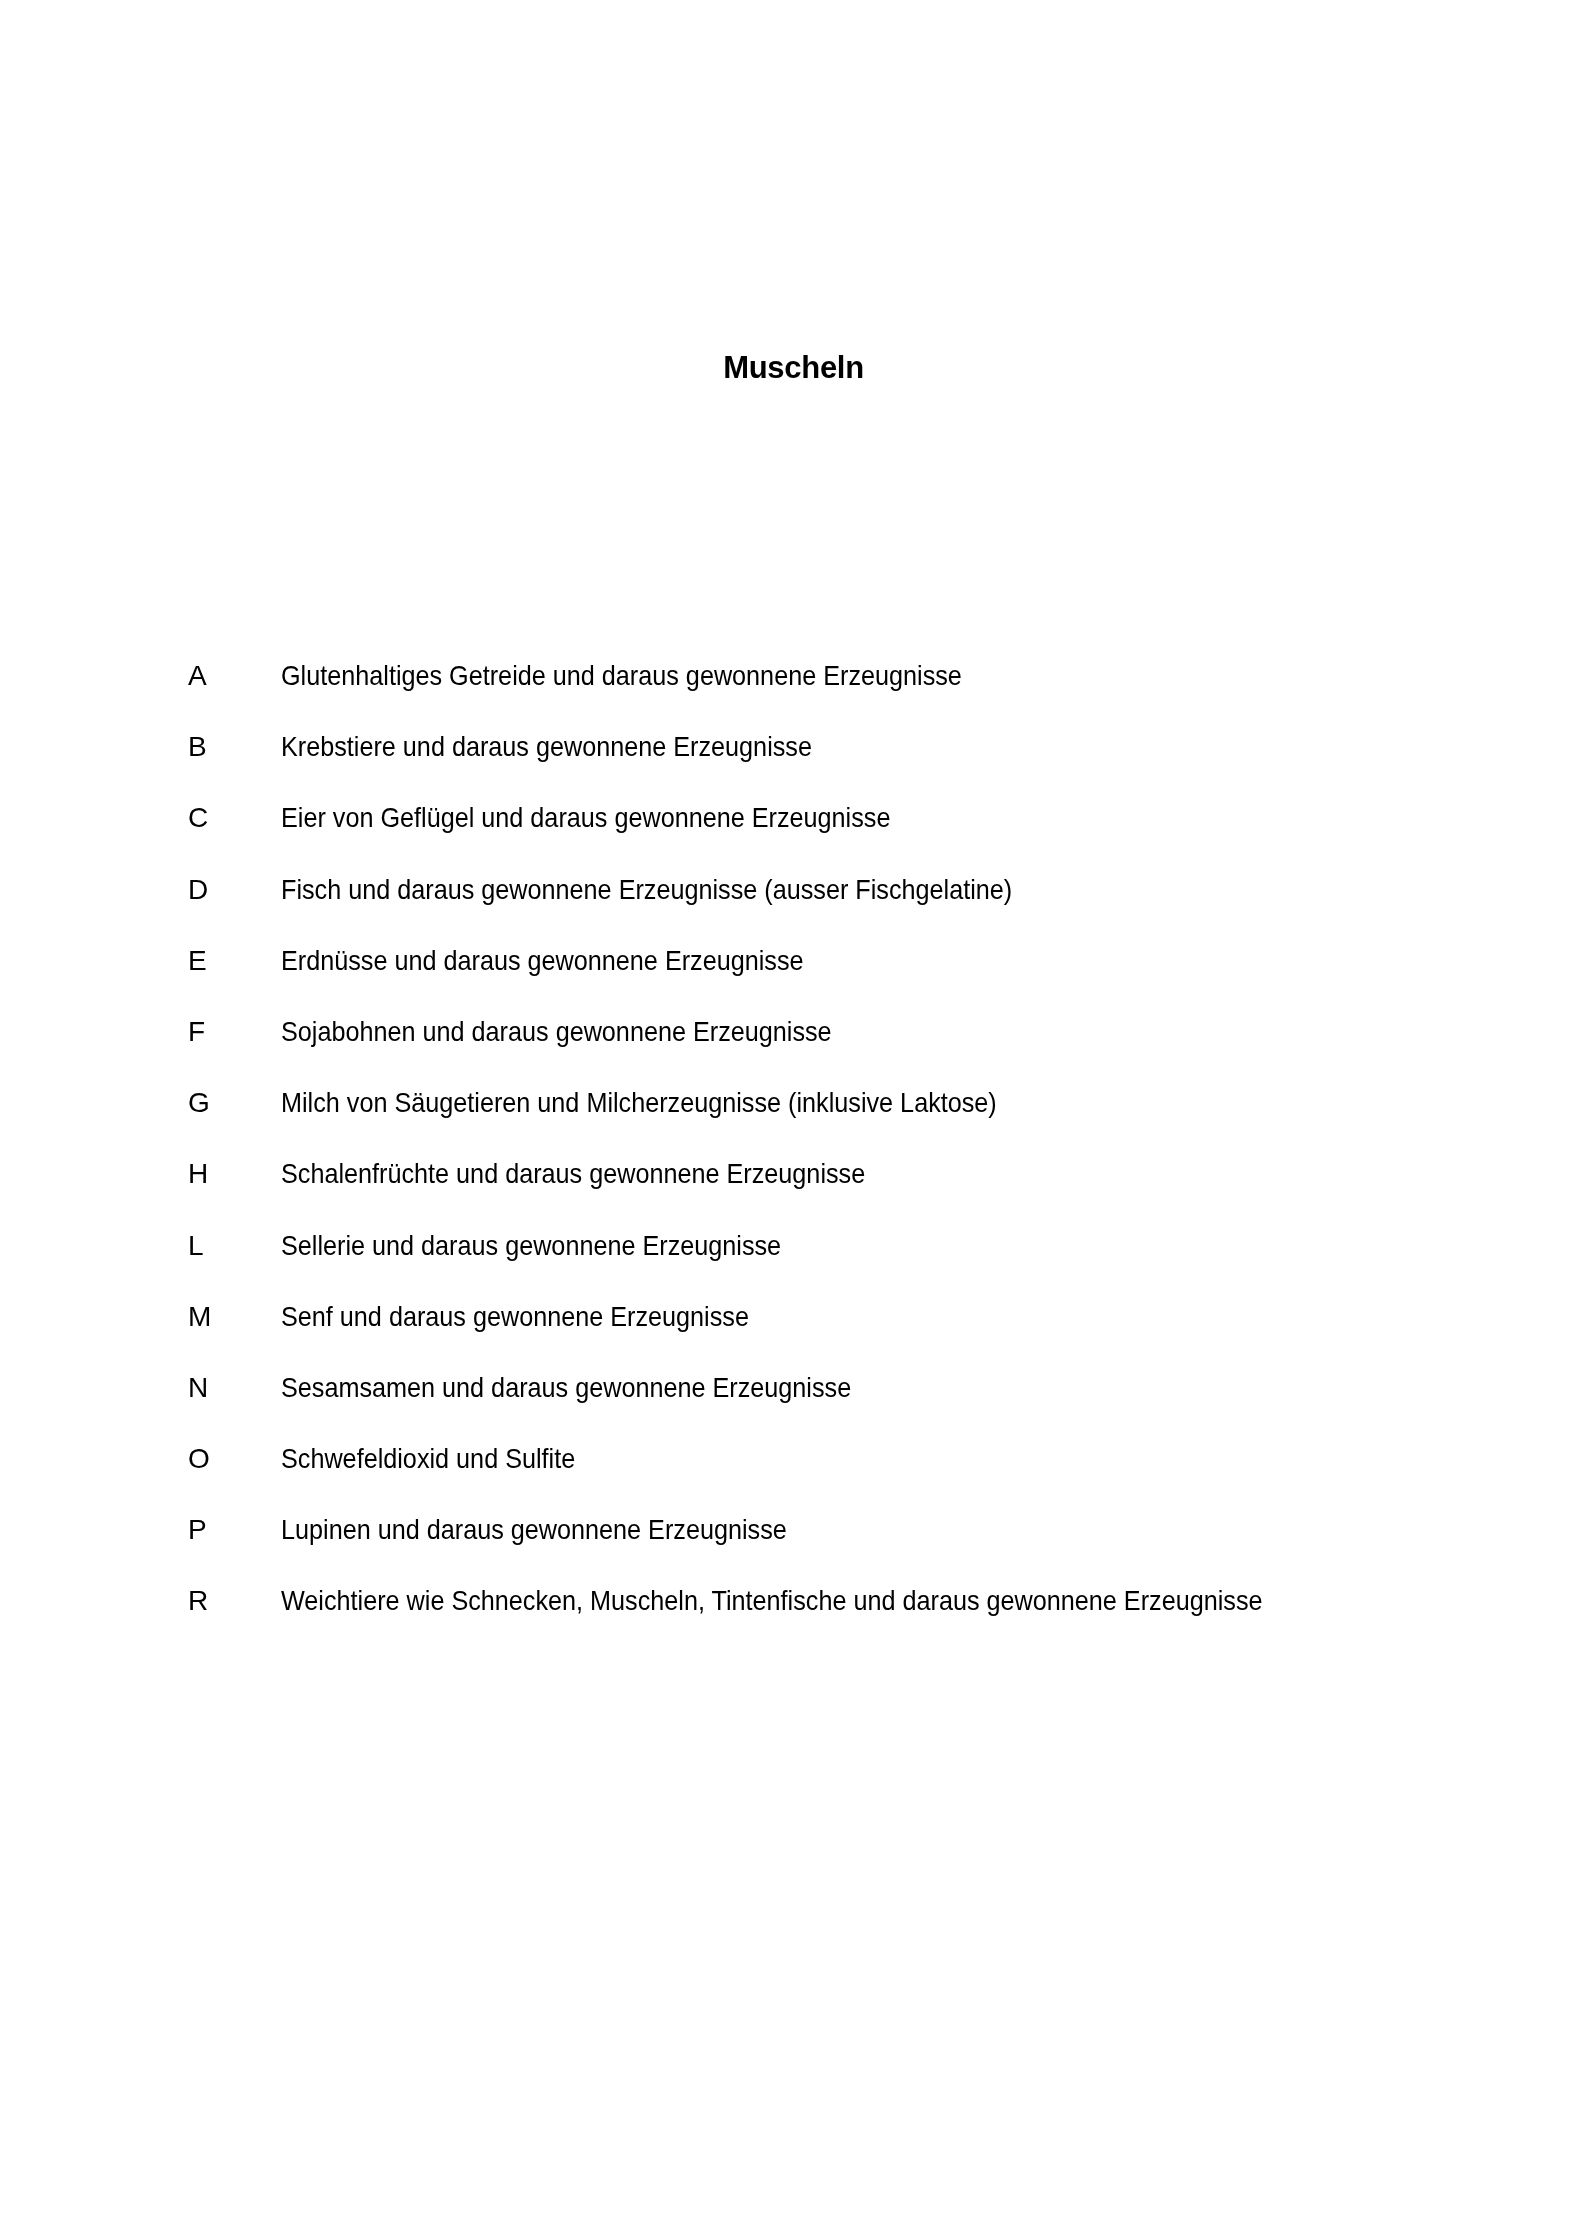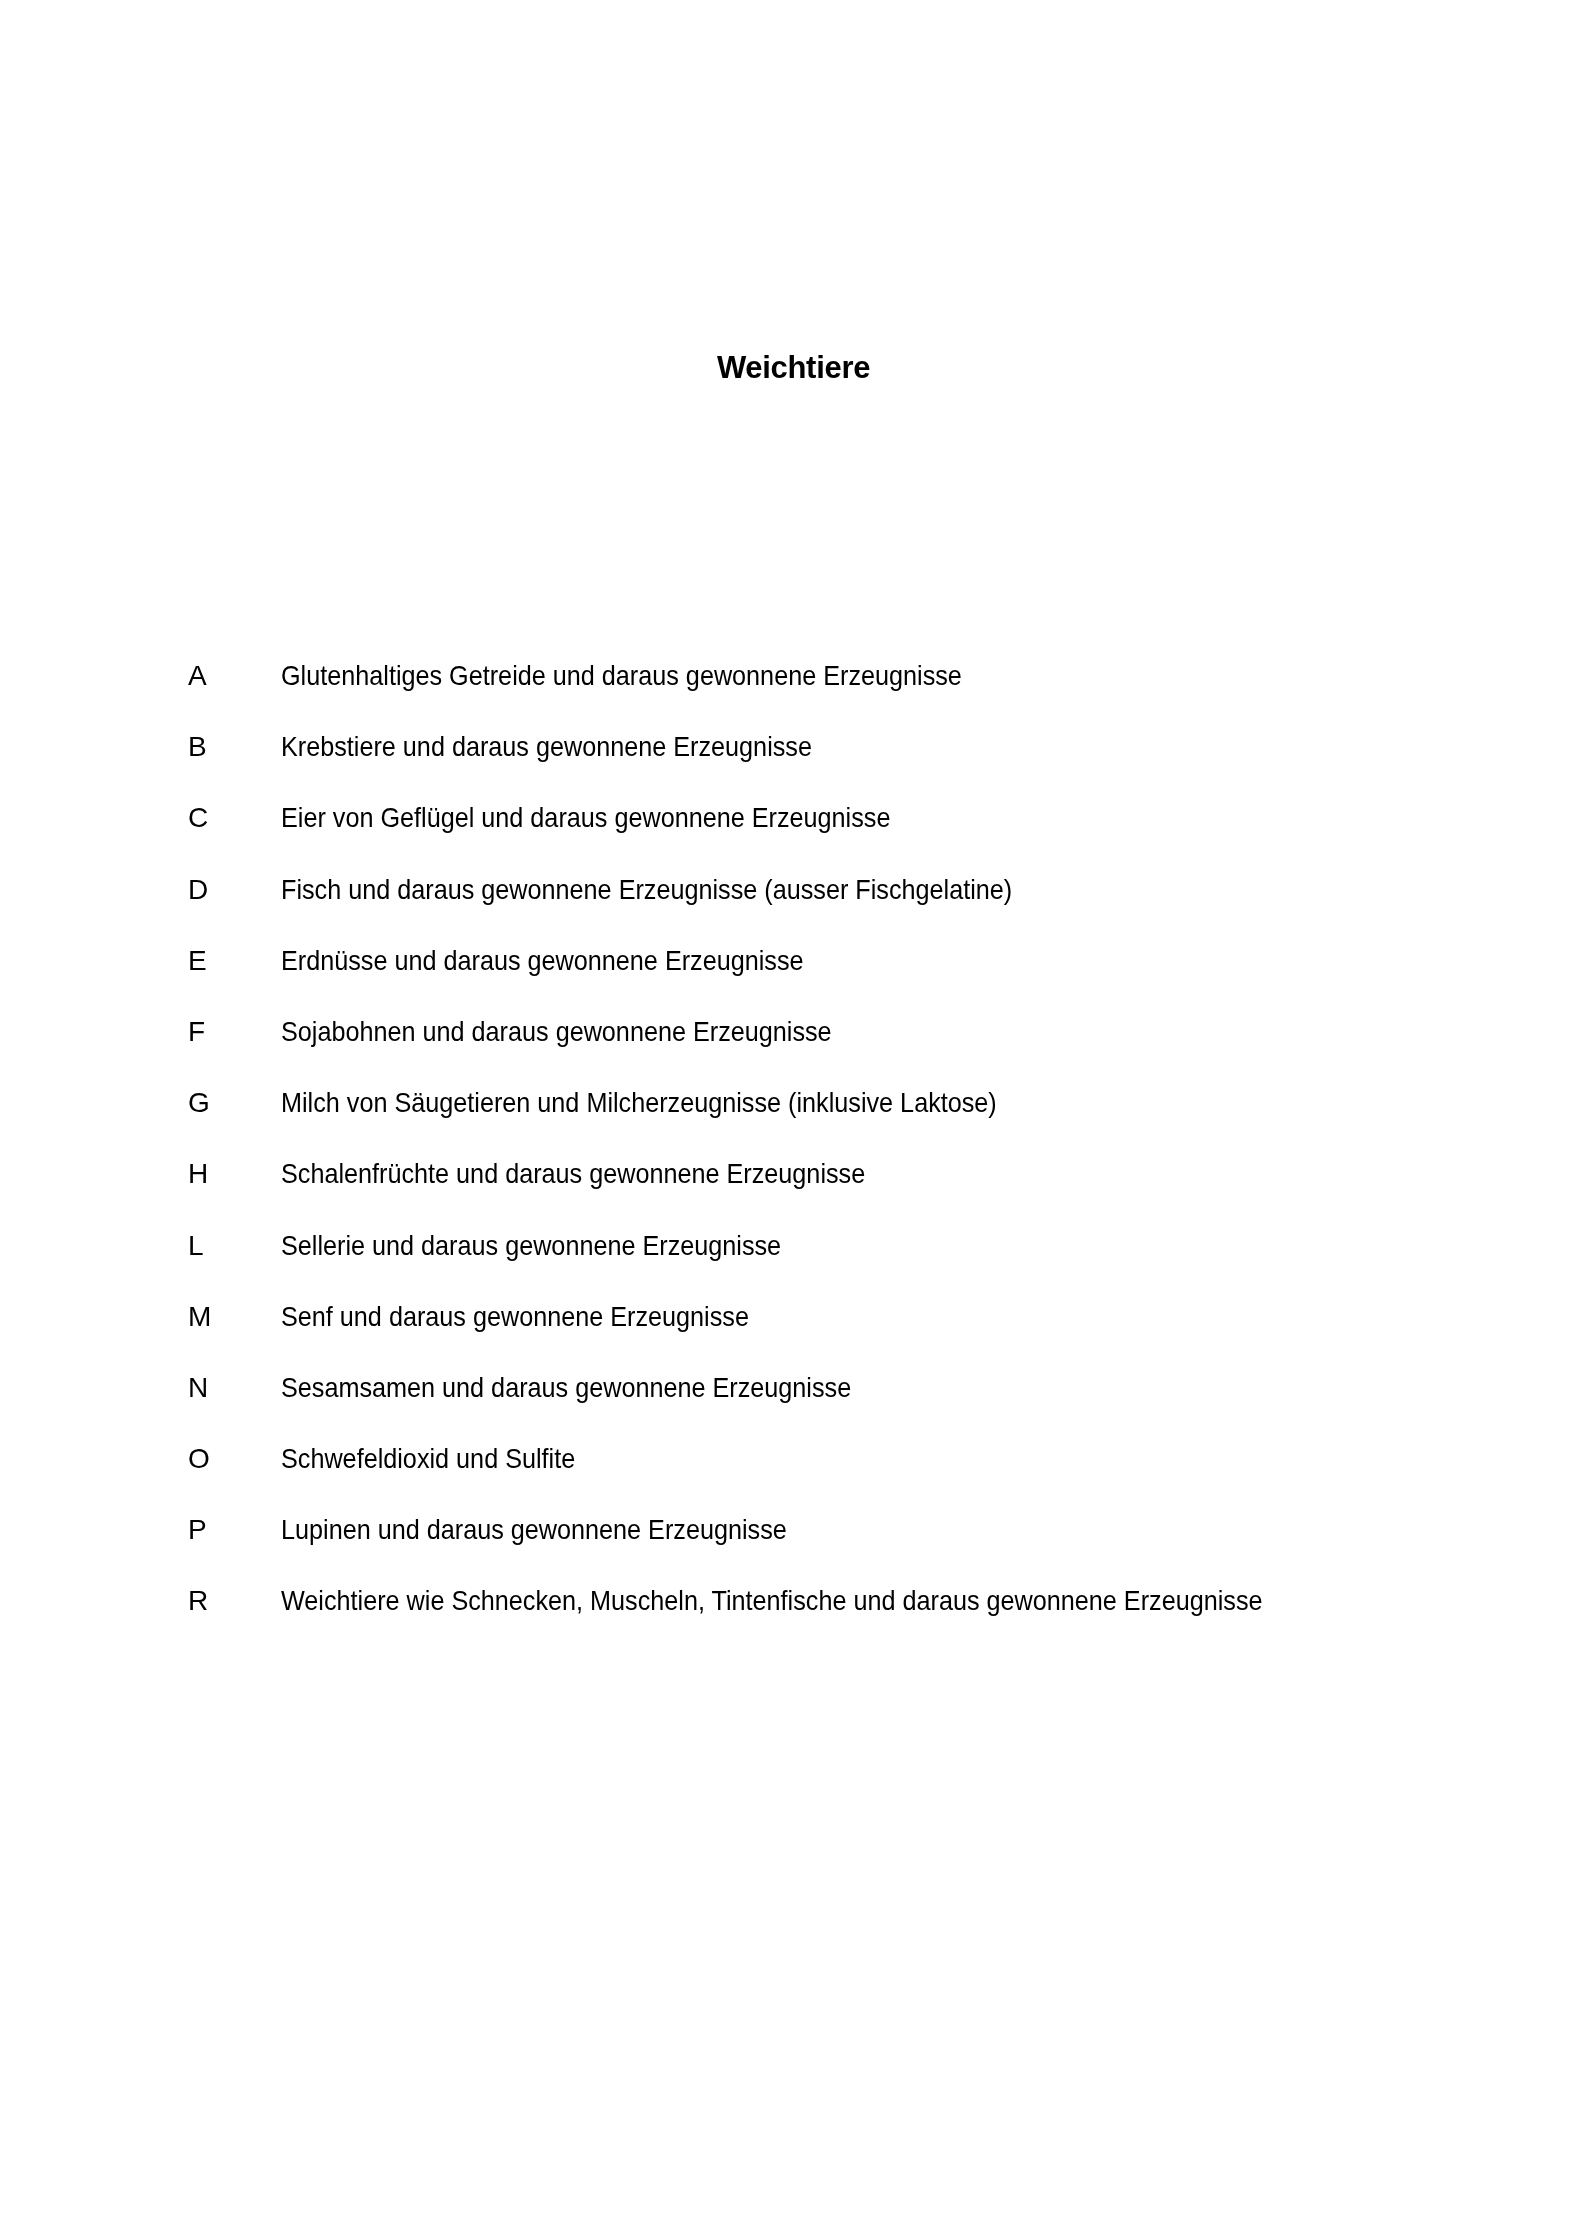--- a/index.html
+++ b/index.html
@@ -12,21 +12,21 @@
   .list { position: absolute; left: 188px; top: 658px; margin: 0; padding: 0; list-style: none; }
   .row { height: 71.2px; position: relative; white-space: nowrap; }
   .code { position: absolute; left: 0; top: 0; font-size: 28px; line-height: 36px; }
   .desc { position: absolute; left: 93px; top: 0; font-size: 28px; line-height: 36px;
           transform: scaleX(0.9); transform-origin: left top; }
 </style>
 </head>
 <body>
 
 <div class="page">
-  <div class="title"><span>Weichtiere</span></div>
+  <div class="title"><span>Muscheln</span></div>
 
   <ul class="list">
     <li class="row">
         <span class="code">A</span>
         <span class="desc">Glutenhaltiges Getreide und daraus gewonnene Erzeugnisse</span>
       </li>
     <li class="row">
         <span class="code">B</span>
         <span class="desc">Krebstiere und daraus gewonnene Erzeugnisse</span>
       </li>

